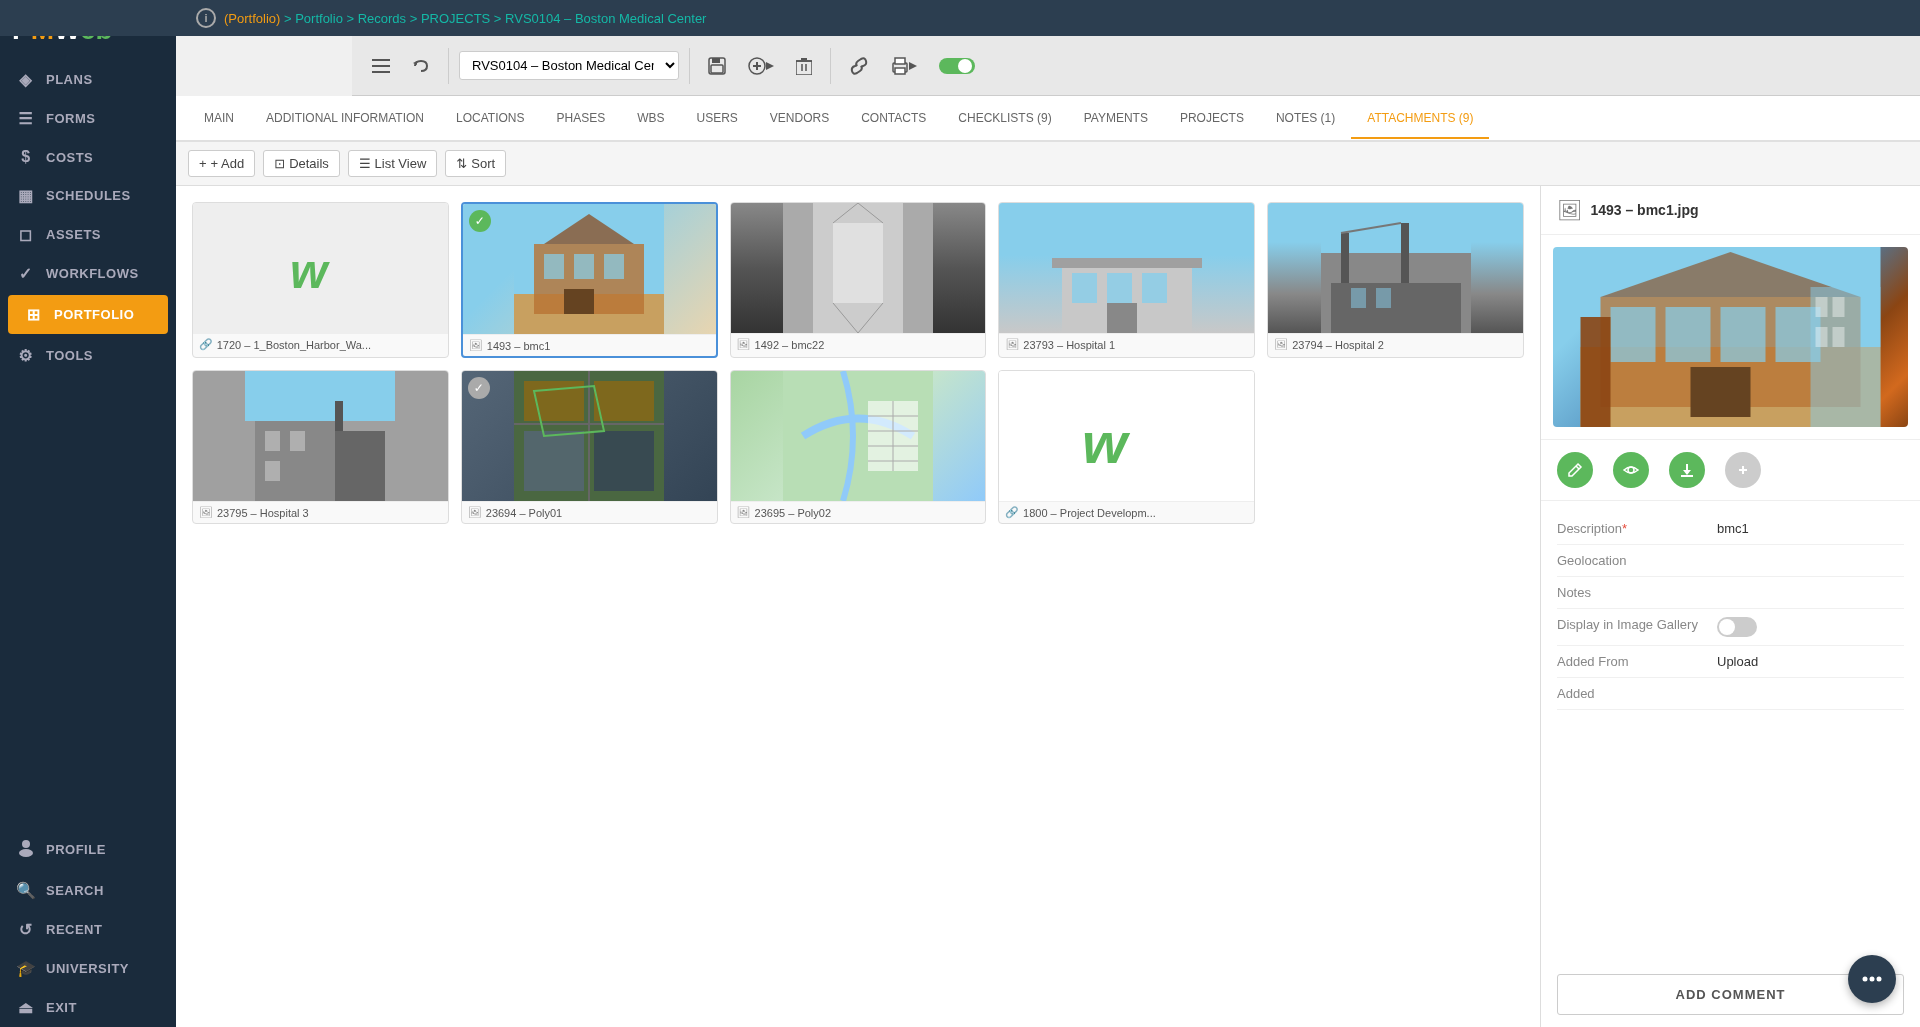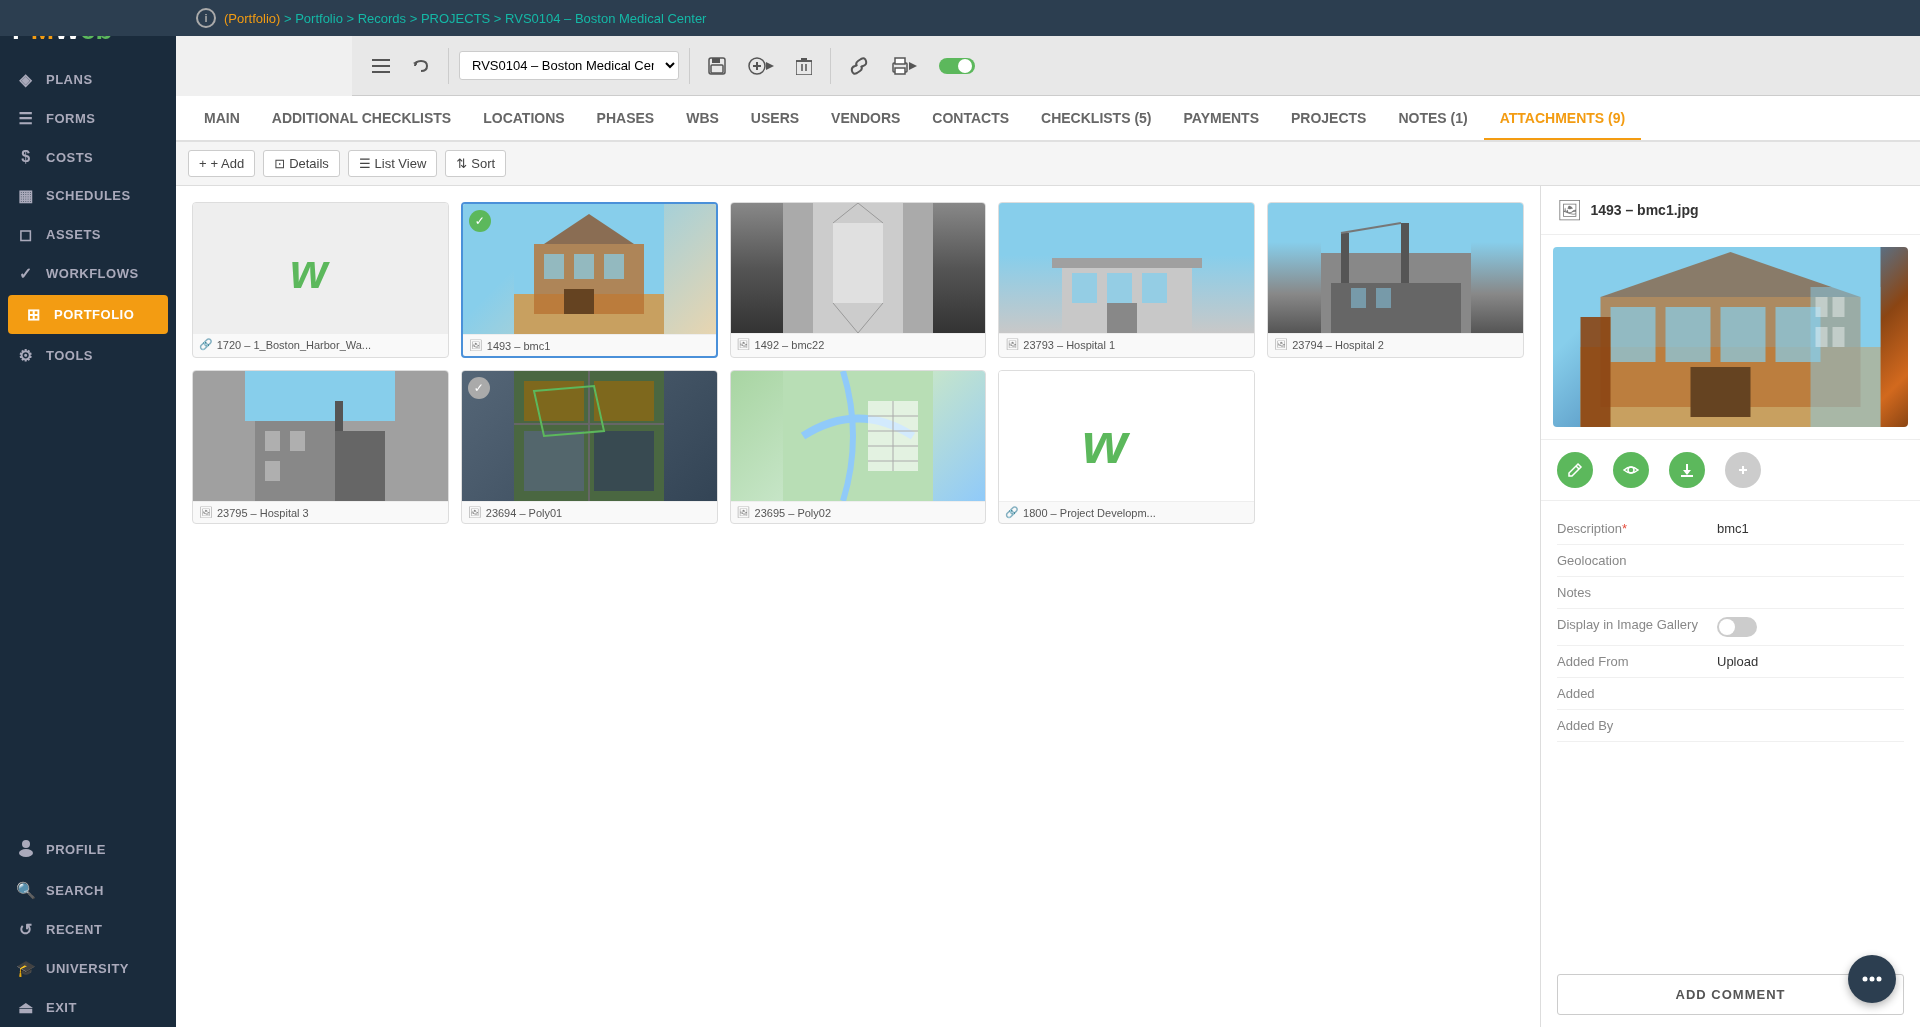--- a/index.html
+++ b/index.html
@@ -72,21 +72,21 @@
     .tabs-bar {
       background: white;
       display: flex; align-items: center;
       border-bottom: 2px solid #e0e0e0;
       padding: 0 12px;
       height: 46px;
       flex-shrink: 0;
     }
     .tab {
       padding: 12px 16px;
-      font-size: 14px; font-weight: 700;
+      font-size: 12px; font-weight: 400;
       color: #666; cursor: pointer;
       border-bottom: 2px solid transparent;
       margin-bottom: -2px;
       white-space: nowrap;
     }
     .tab.active { color: #f39c12; border-bottom-color: #f39c12; }
 
     
     .action-bar {
       background: #f5f5f5;
@@ -374,28 +374,28 @@
     <button class="tb-btn">
       <svg width="36" height="20" viewBox="0 0 36 20">
           <rect x="0" y="2" width="36" height="16" rx="8" fill="#5cb85c"></rect>
           <circle cx="26" cy="10" r="7" fill="white"></circle>
         </svg>
     </button>
   </div>
 
   <div class="tabs-bar">
     <div class="tab">MAIN</div>
-    <div class="tab">ADDITIONAL CHECKLISTS</div>
+    <div class="tab">ADDITIONAL INFORMATION</div>
     <div class="tab">LOCATIONS</div>
     <div class="tab">PHASES</div>
     <div class="tab">WBS</div>
     <div class="tab">USERS</div>
     <div class="tab">VENDORS</div>
     <div class="tab">CONTACTS</div>
-    <div class="tab">CHECKLISTS (5)</div>
+    <div class="tab">CHECKLISTS (9)</div>
     <div class="tab">PAYMENTS</div>
     <div class="tab">PROJECTS</div>
     <div class="tab">NOTES (1)</div>
     <div class="tab active">ATTACHMENTS (9)</div>
   </div>
 
   <div class="action-bar">
     <button class="act-btn">
       <span>+</span>
       <span>+ Add</span>
@@ -662,24 +662,20 @@
           <div class="toggle-switch"></div>
         </div>
         <div class="field-row">
           <span class="field-label">Added From</span>
           <span class="field-value">Upload</span>
         </div>
         <div class="field-row">
           <span class="field-label">Added</span>
           <span class="field-value"></span>
         </div>
-        <div class="field-row">
-          <span class="field-label">Added By</span>
-          <span class="field-value"></span>
-        </div>
       </div>
 
       <button class="add-comment-btn">ADD COMMENT</button>
     </div>
   </div>
 </div>
 
 <div class="fab">
   <svg width="22" height="22" viewBox="0 0 22 22">
     <circle cx="11" cy="11" r="2.5" fill="white"></circle>

